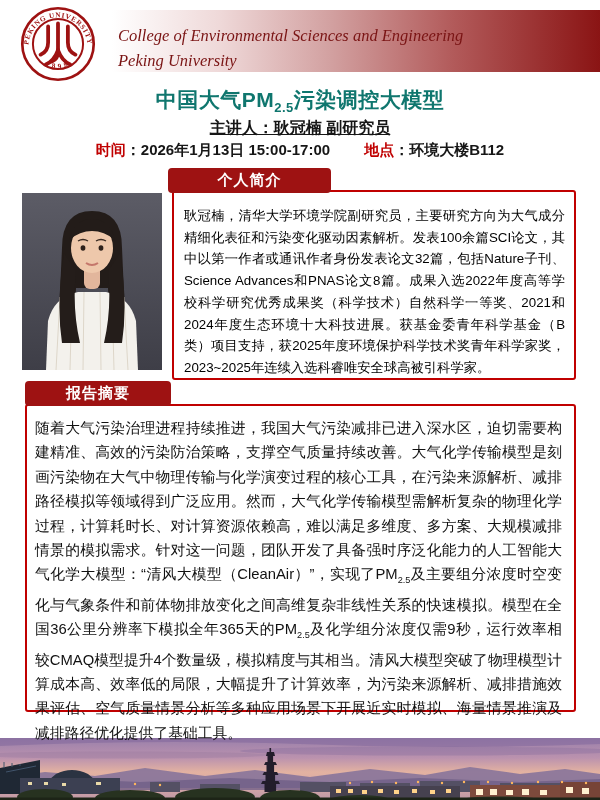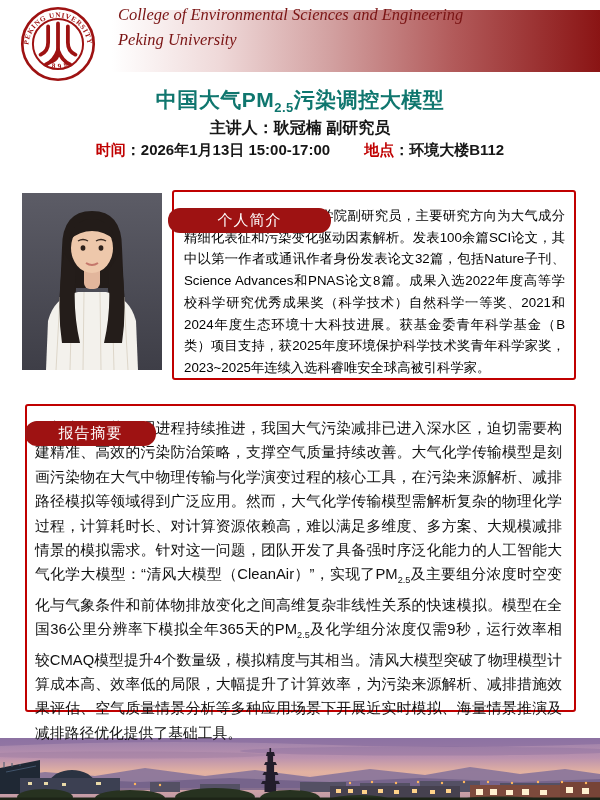--- a/index.html
+++ b/index.html
@@ -3,35 +3,35 @@
 <meta charset="utf-8">
 <style>
   * { margin:0; padding:0; box-sizing:border-box; }
   body { background:#888; font-family:"Liberation Sans", sans-serif; }
   .page { width:600px; height:800px; position:relative; background:#fff; margin:0 auto; overflow:hidden; }
 
   
   .gradient-band { position:absolute; left:112px; top:10px; right:0; height:62px;
     background:linear-gradient(90deg, rgba(255,255,255,0) 0%, rgba(236,210,210,0.85) 22%, #d2a0a0 45%, #b25a5a 70%, #8a1414 100%); }
   .logo-wrap { position:absolute; left:20px; top:6px; width:76px; height:76px; }
-  .header-text { position:absolute; left:118px; top:2px; font-family:"Liberation Serif", serif; font-style:italic; color:#7a1414; font-size:16.5px; line-height:25px; white-space:nowrap; }
+  .header-text { position:absolute; left:118px; top:23px; font-family:"Liberation Serif", serif; font-style:italic; color:#7a1414; font-size:16.5px; line-height:25px; white-space:nowrap; }
 
   
   .title { position:absolute; top:86px; left:0; width:100%; text-align:center; color:#0f766e; font-size:21px; font-weight:bold; letter-spacing:0.5px; }
   .title sub, .abstract-text sub { font-size:0.62em; }
-  .speaker { position:absolute; top:118px; left:0; width:100%; text-align:center; color:#161616; font-size:16px; font-weight:bold; }
+  .speaker { position:absolute; top:118px; left:0; width:100%; text-align:center; color:#161616; font-size:16px; font-weight:bold;text-decoration:underline; }
   .schedule { position:absolute; top:141px; left:0; width:100%; text-align:center; font-size:15px; font-weight:bold; color:#161616; }
   .schedule .red-label { color:#c00000; }
   .schedule .gap { display:inline-block; width:34px; }
 
   
-  .section-tab { position:absolute; height:25px; background:#9e1212; border-radius:12px; color:#fff;
-    font-size:15px; font-weight:normal; display:flex; align-items:center; justify-content:center; z-index:3; letter-spacing:1px;margin-top:40px; }
+  .section-tab { position:absolute; height:25px; background:#9e1212; border-radius:4px; color:#fff;
+    font-size:15px; font-weight:bold; display:flex; align-items:center; justify-content:center; z-index:3; letter-spacing:1px; }
   .tab-profile { left:168px; top:168px; width:163px; }
-  .tab-abstract { left:25px; top:381px; width:131px; }
+  .tab-abstract { left:25px; top:381px; width:146px; }
   .red-box { position:absolute; border:2px solid #c00000; border-radius:3px; background:#fff; z-index:2; }
   .box-profile { left:172px; top:190px; width:404px; height:190px; }
   .box-abstract { left:25px; top:404px; width:551px; height:308px; }
   .bio-text { padding:13px 9px 0 10px; font-size:13.3px; line-height:21.7px; text-align:justify; color:#000000; }
   .abstract-text { padding:10px 12px 0 8px; font-size:14.8px; line-height:24.4px; text-align:justify; color:#111; }
 
   .photo-wrap { position:absolute; left:22px; top:193px; width:140px; height:177px; }
 
   
   .coorg { position:absolute; top:717px; left:0; width:100%; text-align:center;

